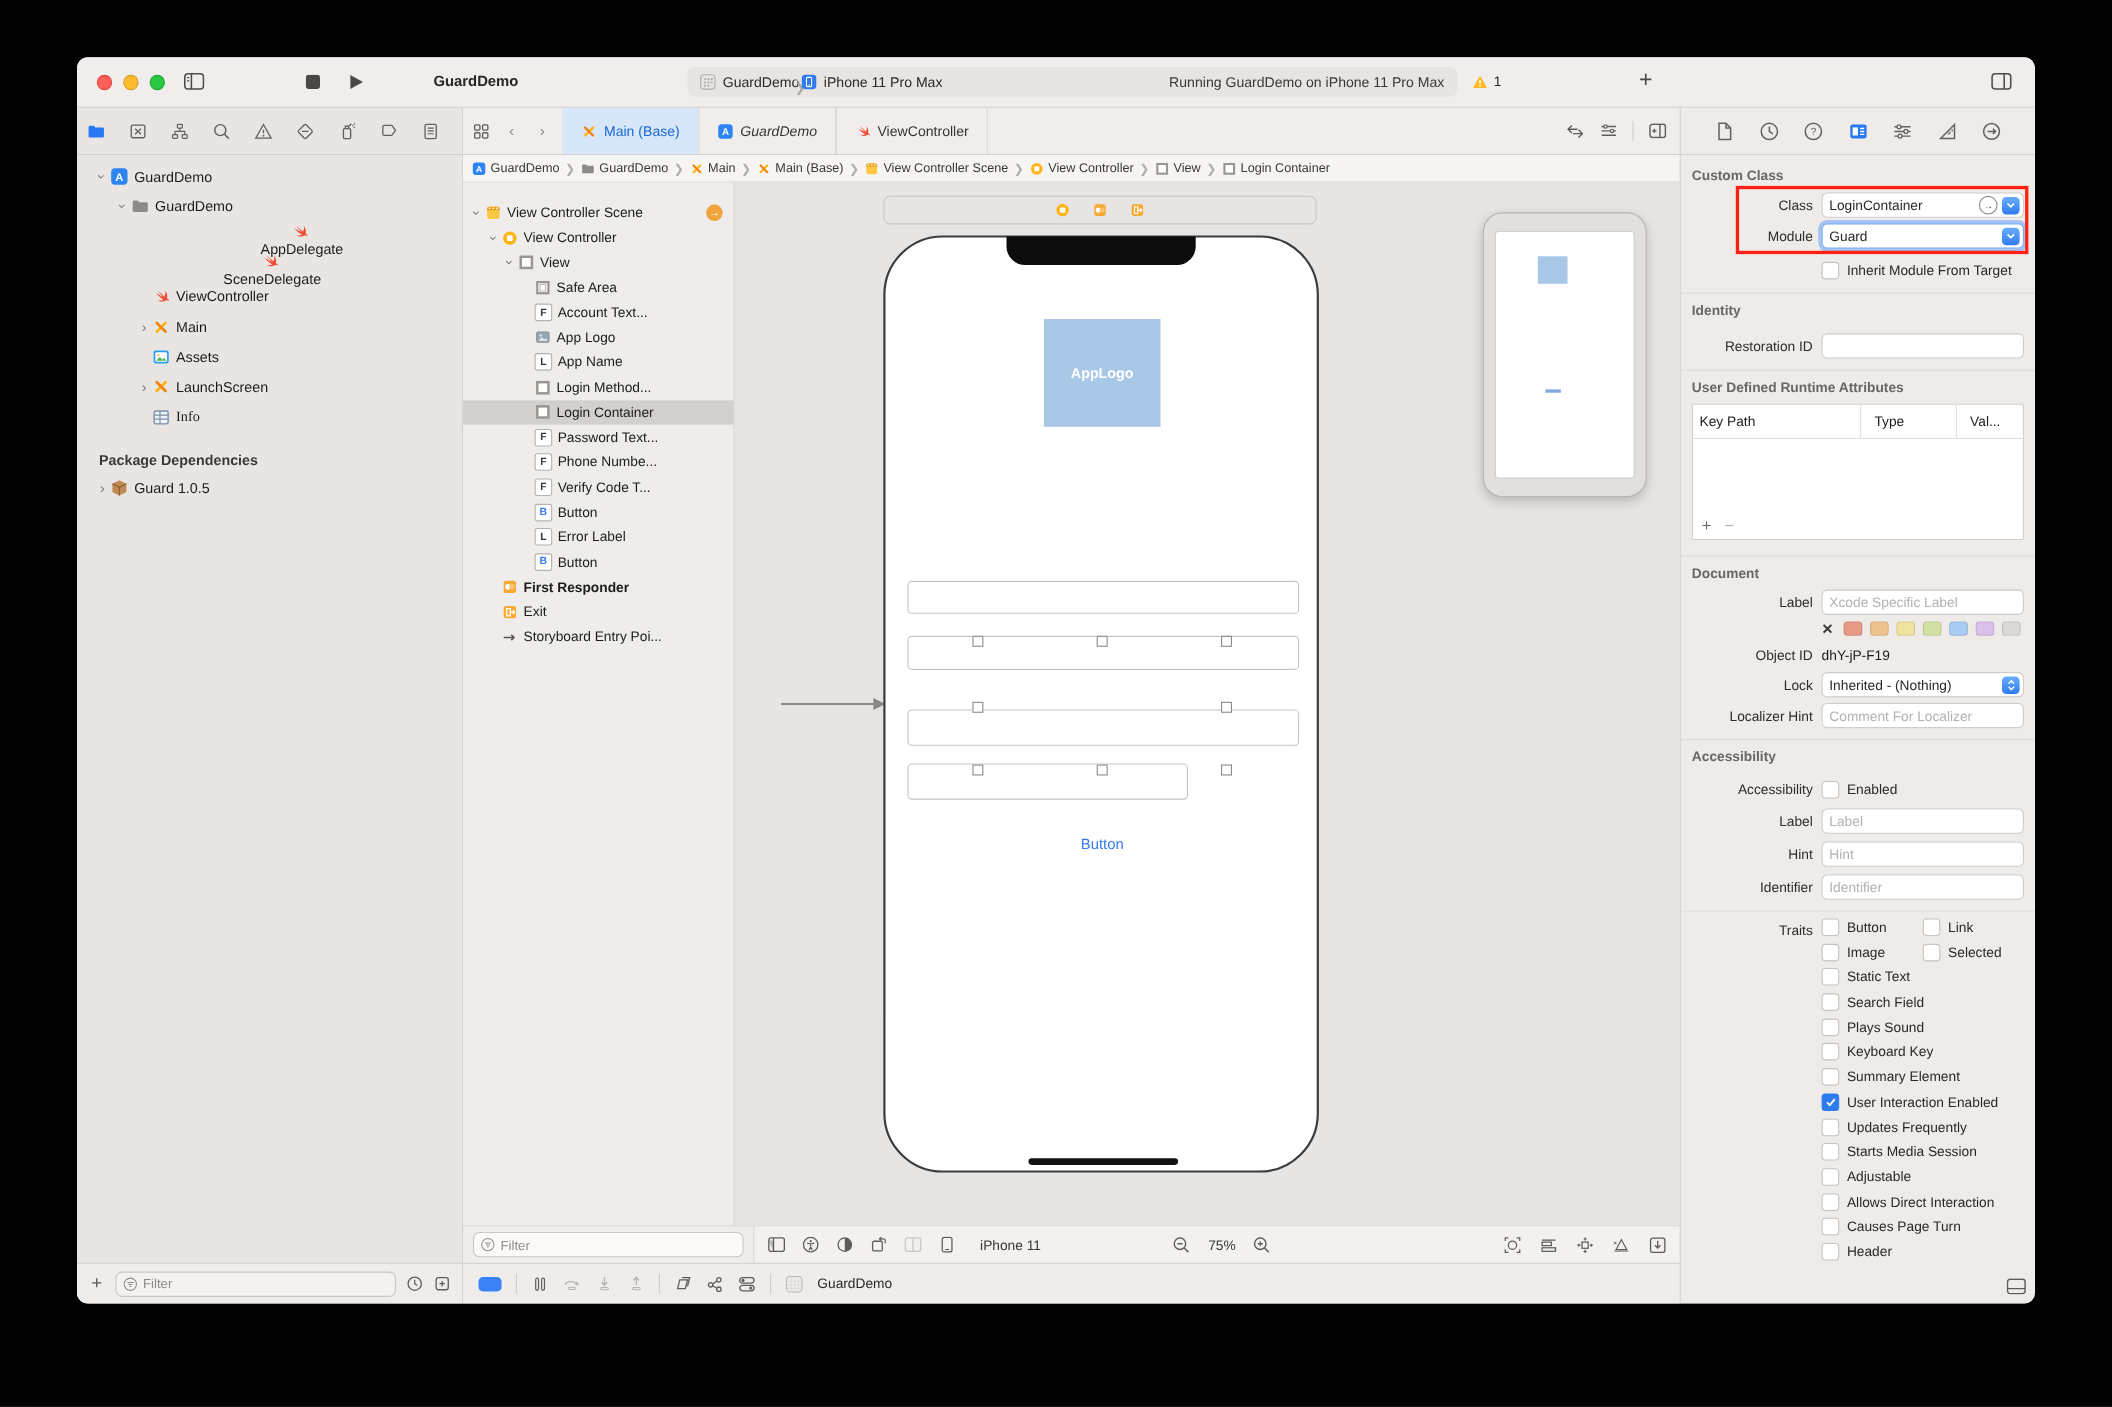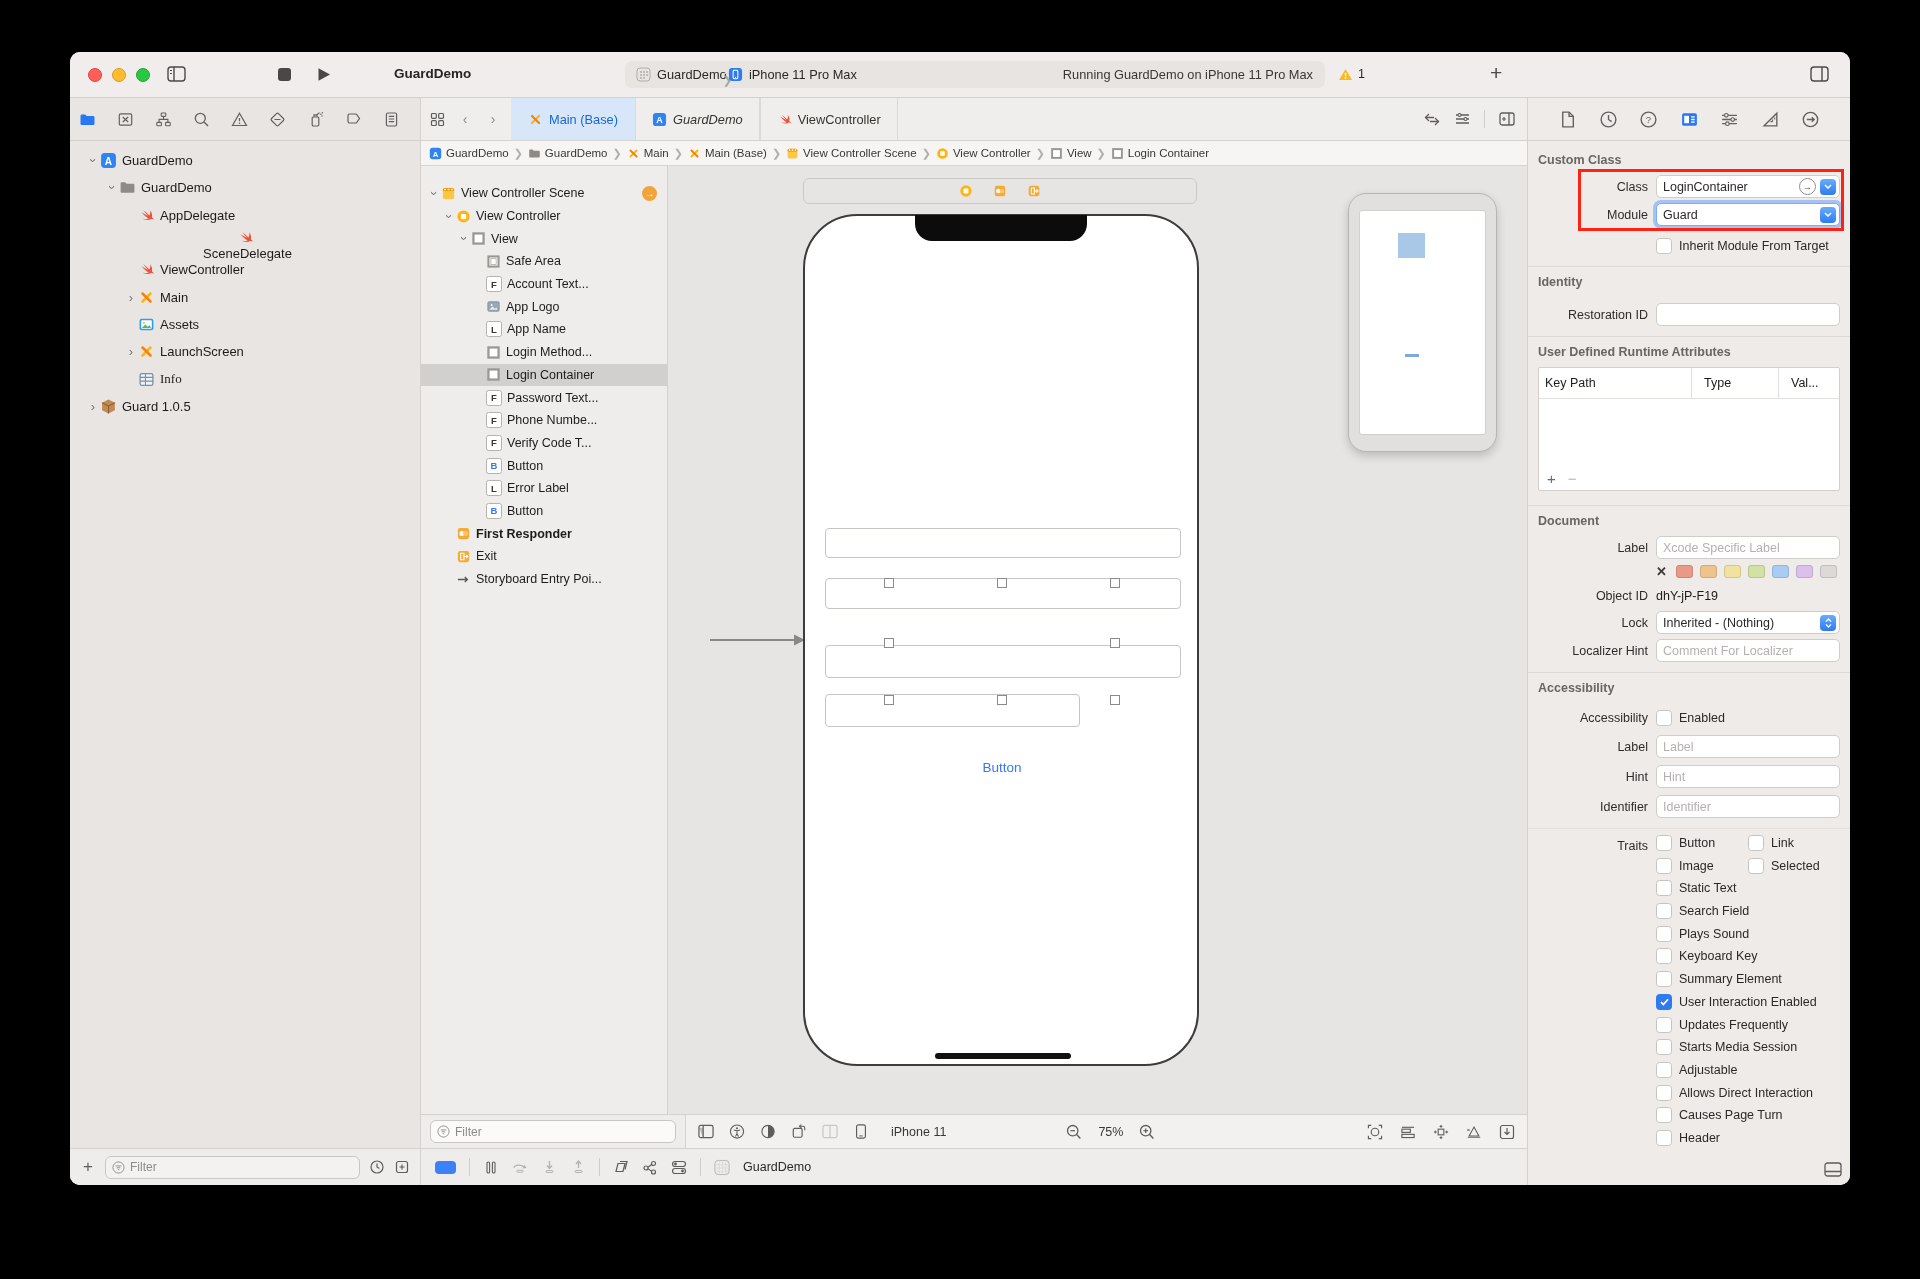--- a/index.html
+++ b/index.html
@@ -301,21 +301,21 @@
           </div>
           <div class="trow" style="padding-left: 35px;">
             <span class="disc open">›</span>
             <span class="ic">
               <svg viewBox="0 0 16 16">
                 <path d="M1.5 4.3c0-.7.5-1.2 1.2-1.2h3.1l1.4 1.4h6.1c.7 0 1.2.5 1.2 1.2v6c0 .7-.5 1.2-1.2 1.2H2.7c-.7 0-1.2-.5-1.2-1.2z" fill="#8e8b86"></path>
               </svg>
             </span>
             <span class="lbl">GuardDemo</span>
           </div>
-          <div class="trow" style="padding-left: 54px;">
+          <div class="trow" style="padding-left: 54px; flex-direction: column;">
             <span class="disc"></span>
             <span class="ic">
               <svg viewBox="0 0 16 16">
                 <path fill="#f05138" d="M12.6 10.6c1.2-2.3.8-5.2-1.2-7.6.5 1.7.3 3.6-.7 5C9 6.3 7.2 4.6 5 3c1.4 1.9 3 3.7 4.7 5.4C7.6 7.5 5.4 6.3 3.2 4.9c2 2.4 4.3 4.4 6.8 5.9-1.6.8-3.5.9-5.7.2 2.7 1.5 5.6 1.7 7.6.6.8-.4 1.5-.4 2.3.1.3.2.7-.1.5-.5-.3-.6-.8-1-1.4-1.2.1-.5 0-.9-.7-1.4z"></path>
               </svg>
             </span>
             <span class="lbl">AppDelegate</span>
           </div>
           <div class="trow" style=" flex-direction: column;">
             <span class="disc"></span>
@@ -370,20 +370,21 @@
           <div class="trow" style="padding-left: 54px; font-family: Liberation Serif, serif;">
             <span class="disc"></span>
             <span class="ic">
               <svg viewBox="0 0 16 16">
                 <rect x="2" y="2.5" width="12" height="11" rx="1.5" fill="#eef3f8" stroke="#7b8fa5" stroke-width="1.2"></rect>
                 <path d="M2 6h12M2 9.5h12M7 2.5v11" stroke="#7b8fa5" stroke-width="1"></path>
               </svg>
             </span>
             <span class="lbl">Info</span>
           </div>
+          <div class="pkg-head">Package Dependencies</div>
           <div class="trow" style="padding-left: 16px;">
             <span class="disc">›</span>
             <span class="ic">
               <svg viewBox="0 0 16 16">
                 <path d="M8 1.5 14 4.5v7L8 14.5 2 11.5v-7z" fill="#c08a52"></path>
                 <path d="M2 4.5 8 7.5l6-3M8 7.5v7" stroke="#8f5f33" stroke-width="1" fill="none"></path>
               </svg>
             </span>
             <span class="lbl">Guard 1.0.5</span>
           </div>
@@ -730,20 +731,23 @@
                   <path d="M7.5 8h5.2M10.9 6.2 12.7 8l-1.8 1.8" stroke="#fff" stroke-width="1.2" fill="none"></path>
                 </svg>
               </span>
           </div>
           <svg class="entry-arrow" width="100" height="16" viewBox="0 0 100 16">
               <line x1="2" y1="8" x2="88" y2="8" stroke="#8a8886" stroke-width="2"></line>
               <path d="M86 2.5 97 8 86 13.5z" fill="#8a8886"></path>
             </svg>
           <div class="phone">
             <div class="notch"></div>
+            <div class="applogo">
+                <span>AppLogo</span>
+              </div>
             <div class="fld" style="left:20px;top:312px;width:354px;height:28px"></div>
             <div class="fld" style="left:20px;top:362px;width:354px;height:29px"></div>
             <div class="fld" style="left:20px;top:429px;width:354px;height:31px"></div>
             <div class="fld" style="left:20px;top:478px;width:253px;height:31px"></div>
             <div id="handles">
                 <div class="handle" style="left: 79px; top: 362px;"></div>
                 <div class="handle" style="left: 192px; top: 362px;"></div>
                 <div class="handle" style="left: 305px; top: 362px;"></div>
                 <div class="handle" style="left: 79px; top: 422px;"></div>
                 <div class="handle" style="left: 305px; top: 422px;"></div>

